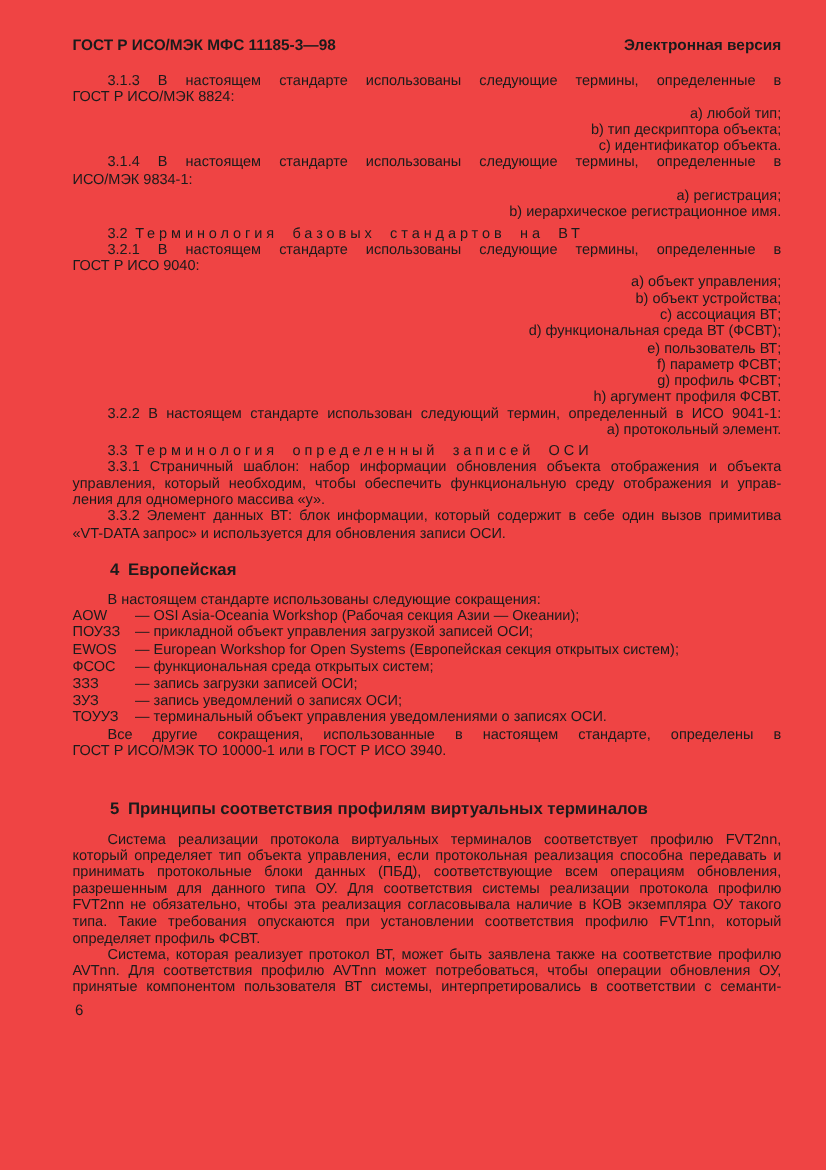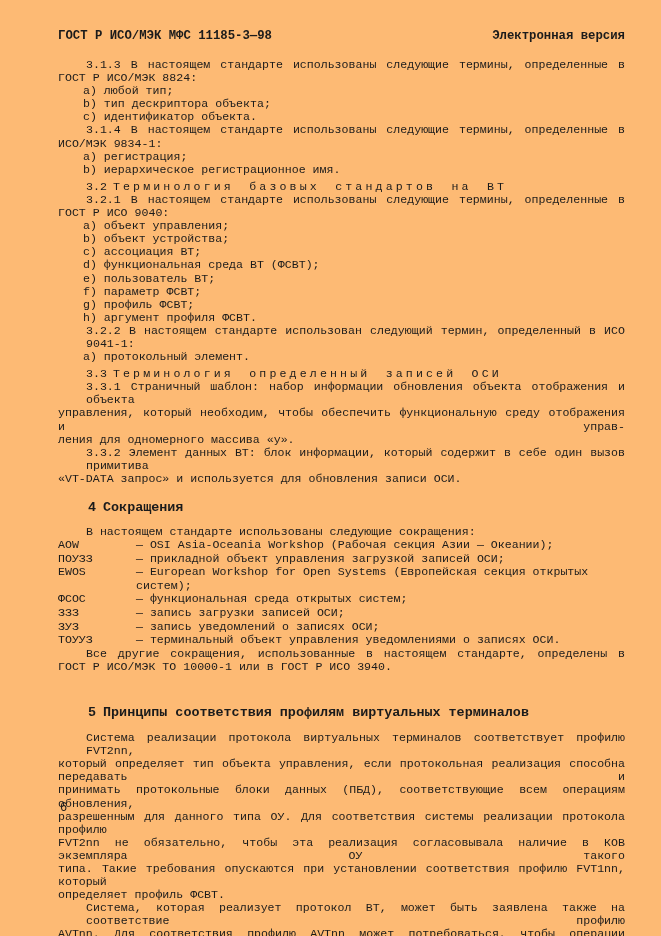--- a/index.html
+++ b/index.html
@@ -1,22 +1,22 @@
 <!DOCTYPE html>
 <html><head>
 <meta charset="utf-8">
 <style>
   html, body { margin: 0; padding: 0; background: #ffffff; }
   .page {
     position: relative;
     width: 661px;
     height: 936px;
-    background: #fdba74;
+    background: #ef4444;
     overflow: hidden;
-    font-family: Liberation Mono, monospace;
+    font-family: Liberation Sans, sans-serif;
     color: #1b1b1b;
   }
   .doc-header {
     position: absolute;
     left: 58px;
     top: 30px;
     width: 567px;
     display: flex;
     justify-content: space-between;
     font-weight: 700;
@@ -27,35 +27,35 @@
     position: absolute;
     left: 58px;
     top: 58px;
     width: 567px;
     font-size: 11.6px;
     line-height: 13.1px;
   }
   .ln { display: block; }
   .j { text-align: justify; text-align-last: justify; }
   .ind { padding-left: 28px; }
-  .list { margin-left: 25px; }
+  .list { margin-left: 25px; text-align: right; }
   .subhead { padding-left: 28px; margin-top: 4px; }
   .subhead .num { margin-right: 6px; }
   .subhead .spaced { letter-spacing: 0.27em; word-spacing: 0.45em; }
   .sec-title {
     padding-left: 30px;
     font-weight: 700;
     font-size: 13.4px;
     line-height: 15px;
   }
   .sec-title .num { margin-right: 7px; }
   .st4 { margin-top: 15px; margin-bottom: 10px; }
   .st5 { margin-top: 32px; margin-bottom: 11px; }
   .abbr-block { line-height: 13.6px; }
-  .abbr-row { display: flex; gap: 28px; }
+  .abbr-row { display: flex; }
   .abbr-term { flex: 0 0 50px; }
   .abbr-def { flex: 1; }
   .page-num {
     position: absolute;
     left: 60px;
     top: 801px;
     font-size: 12px;
   }
 </style>
 </head>
@@ -124,21 +124,21 @@
       <span class="ln j">управления, который необходим, чтобы обеспечить функциональную среду отображения и управ-</span>
       <span class="ln">ления для одномерного массива «у».</span>
     </div>
 
     <div>
       <span class="ln j ind">3.3.2 Элемент данных ВТ: блок информации, который содержит в себе один вызов примитива</span>
       <span class="ln">«VT-DATA запрос» и используется для обновления записи ОСИ.</span>
     </div>
 
     <div class="sec-title st4">
-      <span class="num">4</span><span>Сокращения</span>
+      <span class="num">4</span><span>Европейская</span>
     </div>
 
     <div>
       <span class="ln ind">В настоящем стандарте использованы следующие сокращения:</span>
     </div>
 
     <div class="abbr-block">
       <div class="abbr-row">
         <span class="abbr-term">AOW</span>
         <span class="abbr-def">— OSI Asia-Oceania Workshop (Рабочая секция Азии — Океании);</span>

